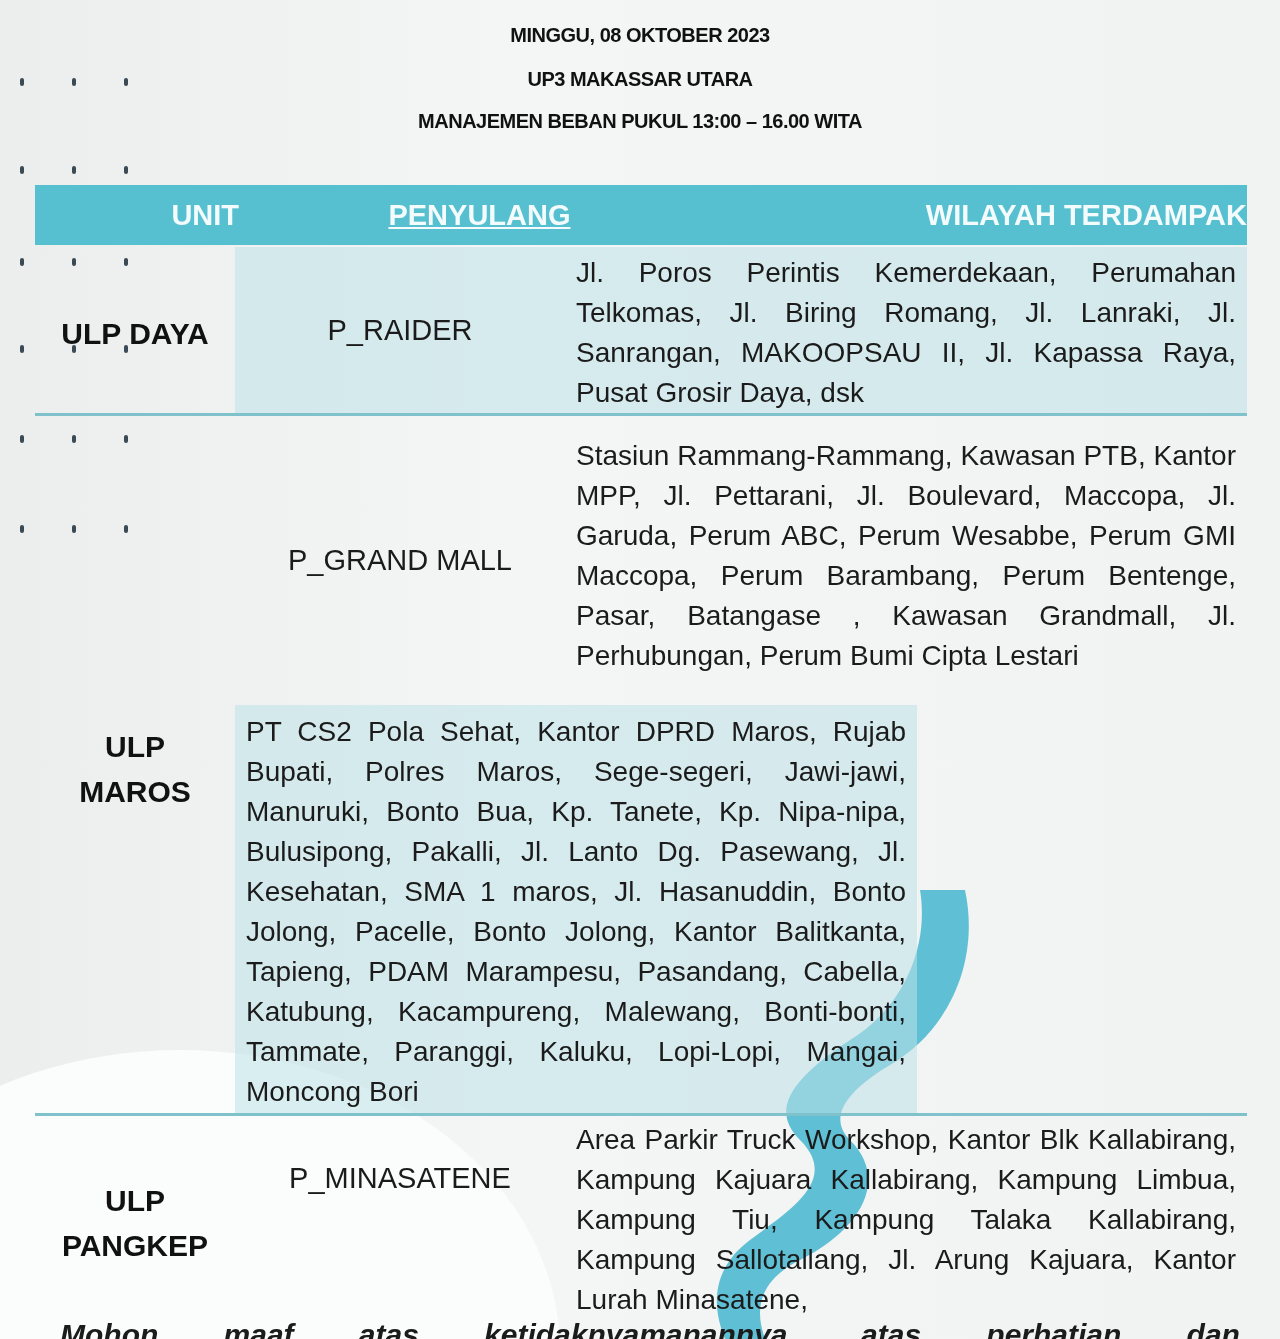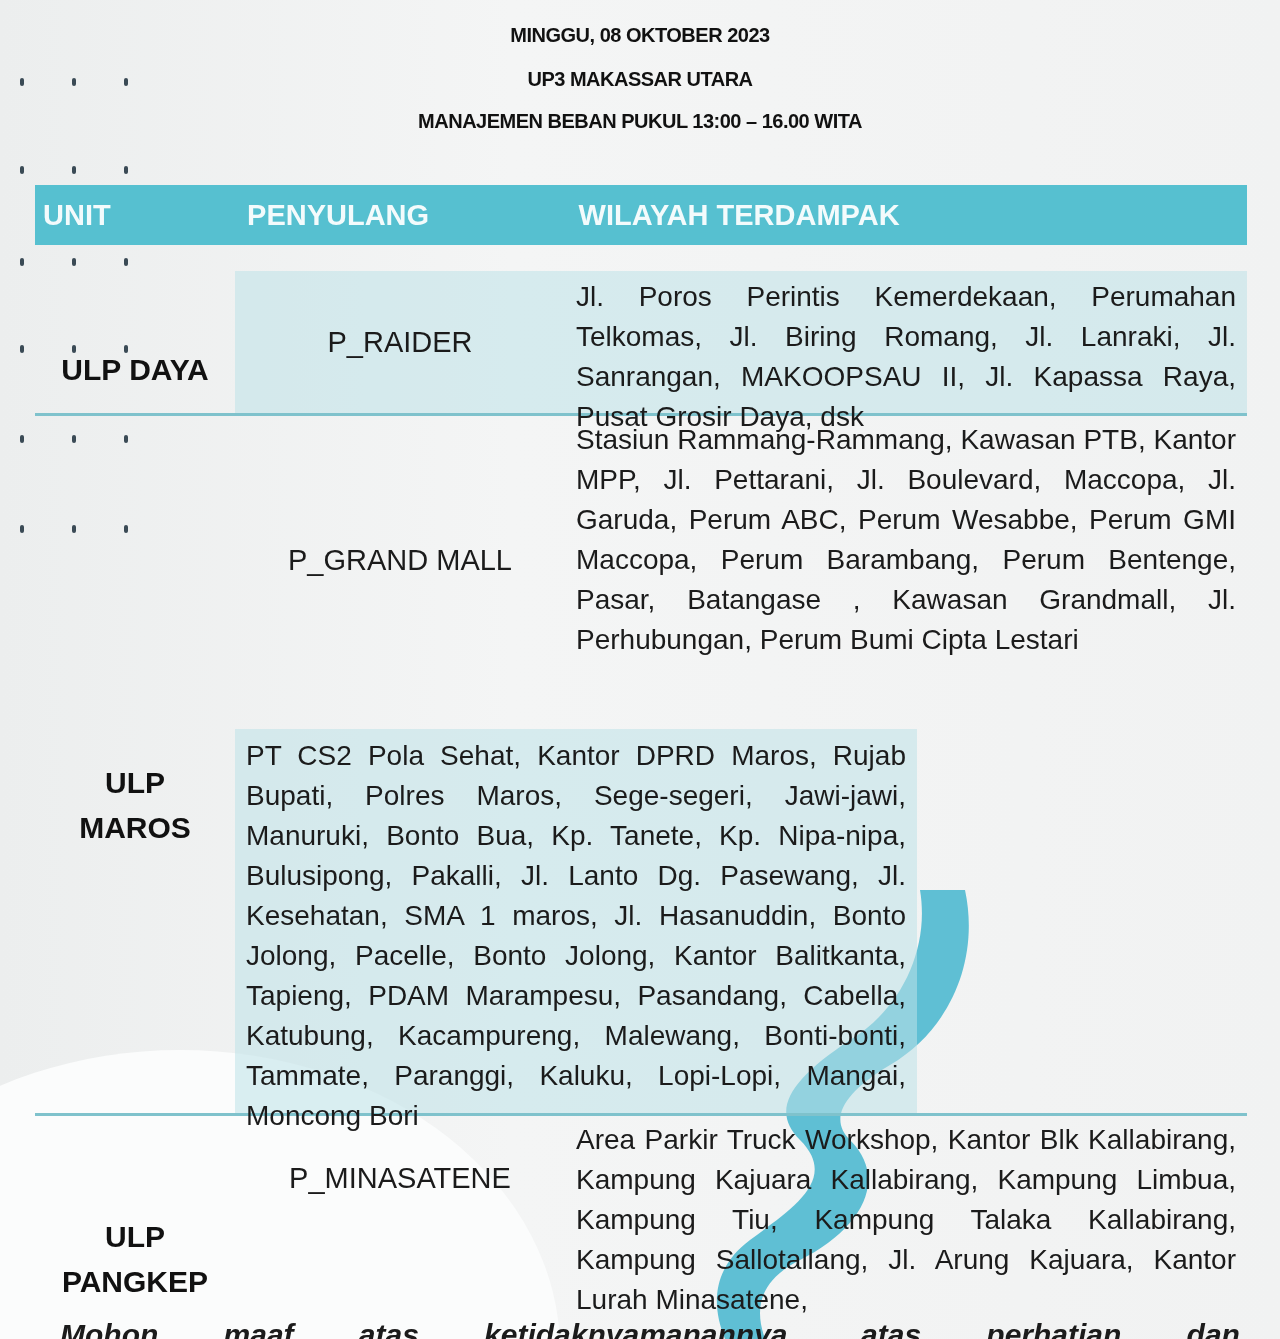--- a/index.html
+++ b/index.html
@@ -18,36 +18,36 @@
   .dots span { width:4px; height:8px; border-radius:2px; background:#3a4a55; display:block; }
   .title {
     position:absolute; left:0; width:1280px; text-align:center; z-index:3;
     font-weight:bold; font-size:20px; letter-spacing:-0.5px; color:#111;
   }
   .table { position:absolute; left:35px; top:185px; width:1212px; z-index:3; }
   .thead {
     height:60px; background:#56c0d0; display:flex; align-items:center;
     color:#f3fbfc; font-weight:bold; font-size:29px;
   }
-  .thead div { text-align:left;padding-left:8px; }
+  .thead div { text-align:right;padding-left:8px; }
   .c-unit { width:200px; }
-  .c-peny { width:330px; }
+  .c-peny { width:330px;text-decoration:underline; }
   .c-wil { width:682px; }
   .row { display:flex; position:relative; }
   .row .unit { width:200px; }
   .row .peny { width:330px; display:flex; align-items:center; justify-content:center; font-size:29px; }
   .row .wil {
     width:660px; padding:0 11px; font-size:28px; line-height:40px; text-align:justify;
     text-align-last:left;
   }
-  .row.shade .peny, .row.shade .wil { background:rgba(190,225,232,0.55);margin-top:24px; }
+  .row.shade .peny, .row.shade .wil { background:rgba(190,225,232,0.55); }
   .rule { height:3px; background:#7fc2cc; margin-left:0; width:1212px; }
   .unit-label {
     position:absolute; left:35px; width:200px; text-align:center; z-index:4;
-    font-weight:bold; font-size:30px; line-height:45px; color:#111;margin-top:36px;
+    font-weight:bold; font-size:30px; line-height:45px; color:#111;
   }
   .footer {
     position:absolute; left:60px; top:1318px; width:1180px; z-index:5;
     font-style:italic; font-weight:bold; font-size:30px; display:flex; justify-content:space-between;
   }
 </style>
 </head>
 <body>
 
 <div class="bg-curve"></div>
@@ -101,21 +101,21 @@
   <div class="row shade" style="height:166px;padding-top:2px">
     <div class="unit"></div>
     <div class="peny">P_RAIDER</div>
     <div class="wil" style="padding-top:6px">Jl. Poros Perintis Kemerdekaan, Perumahan Telkomas, Jl. Biring Romang, Jl. Lanraki, Jl. Sanrangan, MAKOOPSAU II, Jl. Kapassa Raya, Pusat Grosir Daya, dsk</div>
   </div>
   <div class="rule"></div>
 
   <div class="row" style="height:289px">
     <div class="unit"></div>
     <div class="peny">P_GRAND MALL</div>
-    <div class="wil" style="padding-top:4px">Stasiun Rammang-Rammang, Kawasan PTB, Kantor MPP, Jl. Pettarani, Jl. Boulevard, Maccopa, Jl. Garuda, Perum ABC, Perum Wesabbe, Perum GMI Maccopa, Perum Barambang, Perum Bentenge, Pasar, Batangase , Kawasan Grandmall, Jl. Perhubungan, Perum Bumi Cipta Lestari</div>
+    <div class="wil" style="padding-top:20px">Stasiun Rammang-Rammang, Kawasan PTB, Kantor MPP, Jl. Pettarani, Jl. Boulevard, Maccopa, Jl. Garuda, Perum ABC, Perum Wesabbe, Perum GMI Maccopa, Perum Barambang, Perum Bentenge, Pasar, Batangase , Kawasan Grandmall, Jl. Perhubungan, Perum Bumi Cipta Lestari</div>
   </div>
 
   <div class="row shade" style="height:408px">
     <div class="unit"></div>
     <div class="wil" style="padding-top:7px">PT CS2 Pola Sehat, Kantor DPRD Maros, Rujab Bupati, Polres Maros, Sege-segeri, Jawi-jawi, Manuruki, Bonto Bua, Kp. Tanete, Kp. Nipa-nipa, Bulusipong, Pakalli, Jl. Lanto Dg. Pasewang, Jl. Kesehatan, SMA 1 maros, Jl. Hasanuddin, Bonto Jolong, Pacelle, Bonto Jolong, Kantor Balitkanta, Tapieng, PDAM Marampesu, Pasandang, Cabella, Katubung, Kacampureng, Malewang, Bonti-bonti, Tammate, Paranggi, Kaluku, Lopi-Lopi, Mangai, Moncong Bori</div>
   </div>
   <div class="rule"></div>
 
   <div class="row" style="height:210px">
     <div class="unit"></div>

